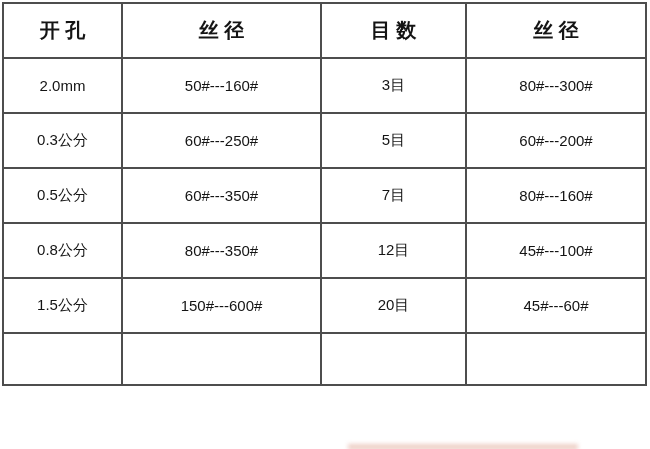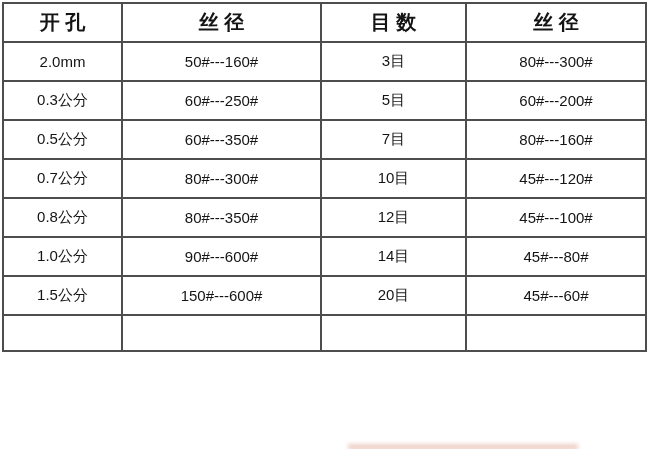--- a/index.html
+++ b/index.html
@@ -22,21 +22,21 @@
     width: 643px;
     border-collapse: collapse;
     table-layout: fixed;
   }
   table.spec th,
   table.spec td {
     border: 2px solid #4d4d4d;
     text-align: center;
     vertical-align: middle;
     color: #141414;
-    padding: 2px;
+    padding: 10px;
     overflow: hidden;
     white-space: nowrap;
   }
   table.spec th {
     height: 33px;
     font-size: 20px;
     font-weight: bold;
   }
   table.spec td {
     height: 33px;
@@ -100,36 +100,24 @@
         <td>5目</td>
         <td>60#---200#</td>
       </tr>
       <tr>
         <td>0.5公分</td>
         <td>60#---350#</td>
         <td>7目</td>
         <td>80#---160#</td>
       </tr>
       <tr>
-        <td>0.7公分</td>
-        <td>80#---300#</td>
-        <td>10目</td>
-        <td>45#---120#</td>
-      </tr>
-      <tr>
         <td>0.8公分</td>
         <td>80#---350#</td>
         <td>12目</td>
         <td>45#---100#</td>
-      </tr>
-      <tr>
-        <td>1.0公分</td>
-        <td>90#---600#</td>
-        <td>14目</td>
-        <td>45#---80#</td>
       </tr>
       <tr>
         <td>1.5公分</td>
         <td>150#---600#</td>
         <td>20目</td>
         <td>45#---60#</td>
       </tr>
       <tr class="partial">
         <td></td>
         <td></td>

